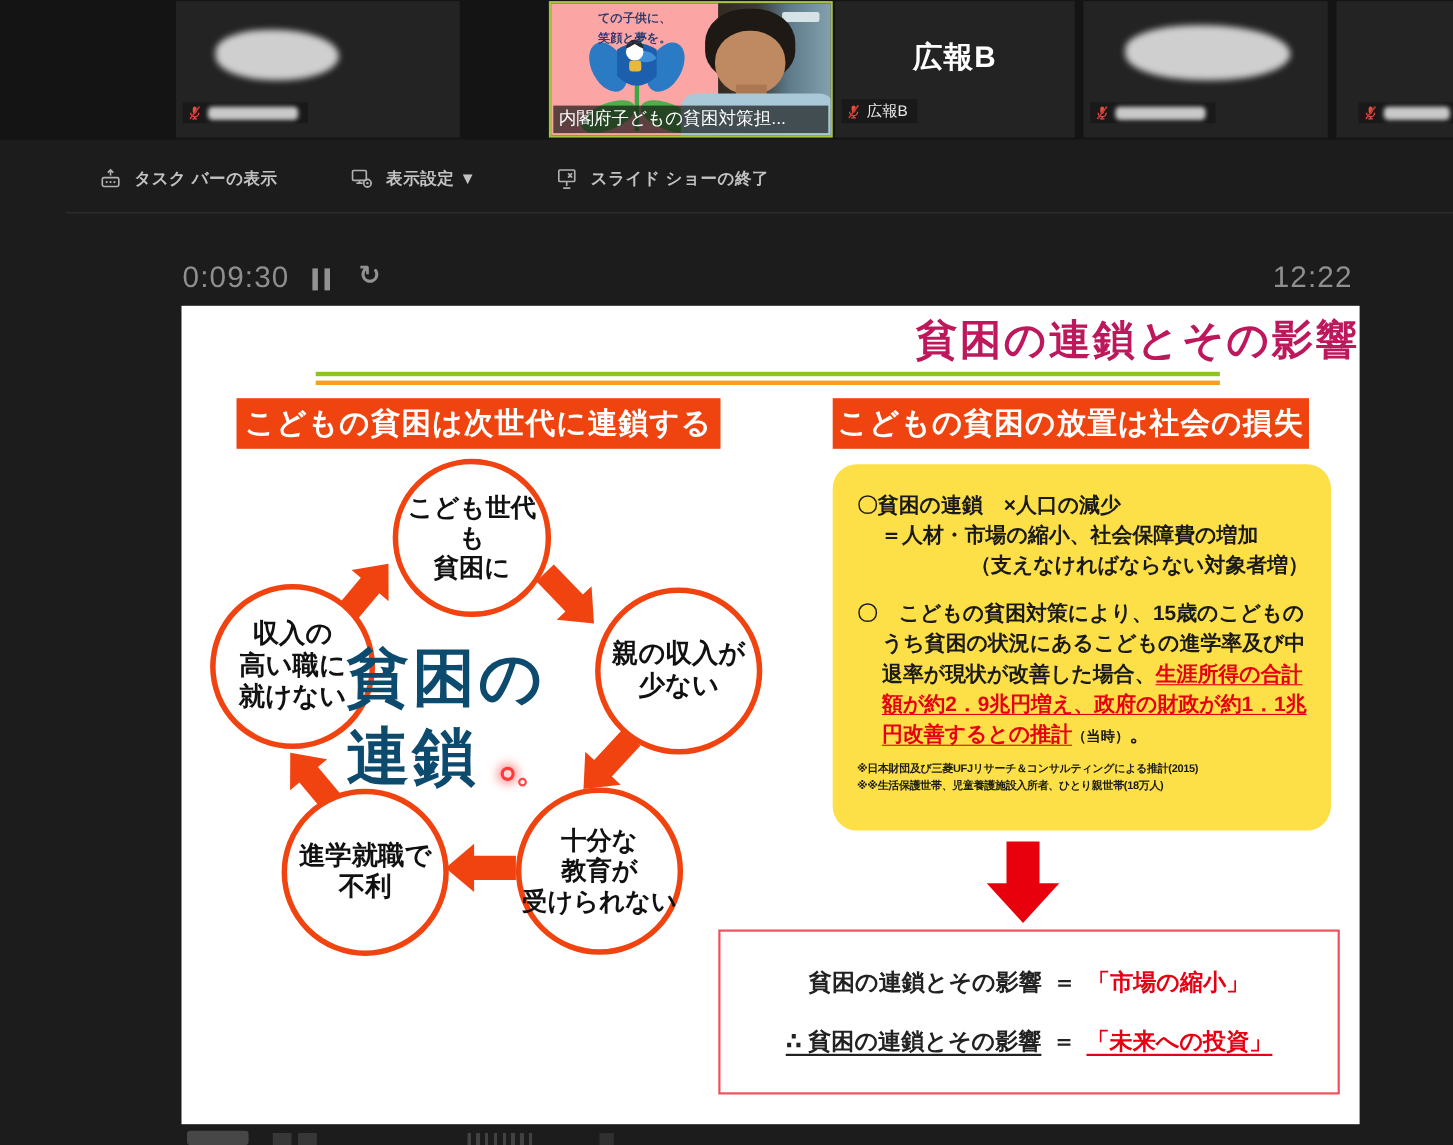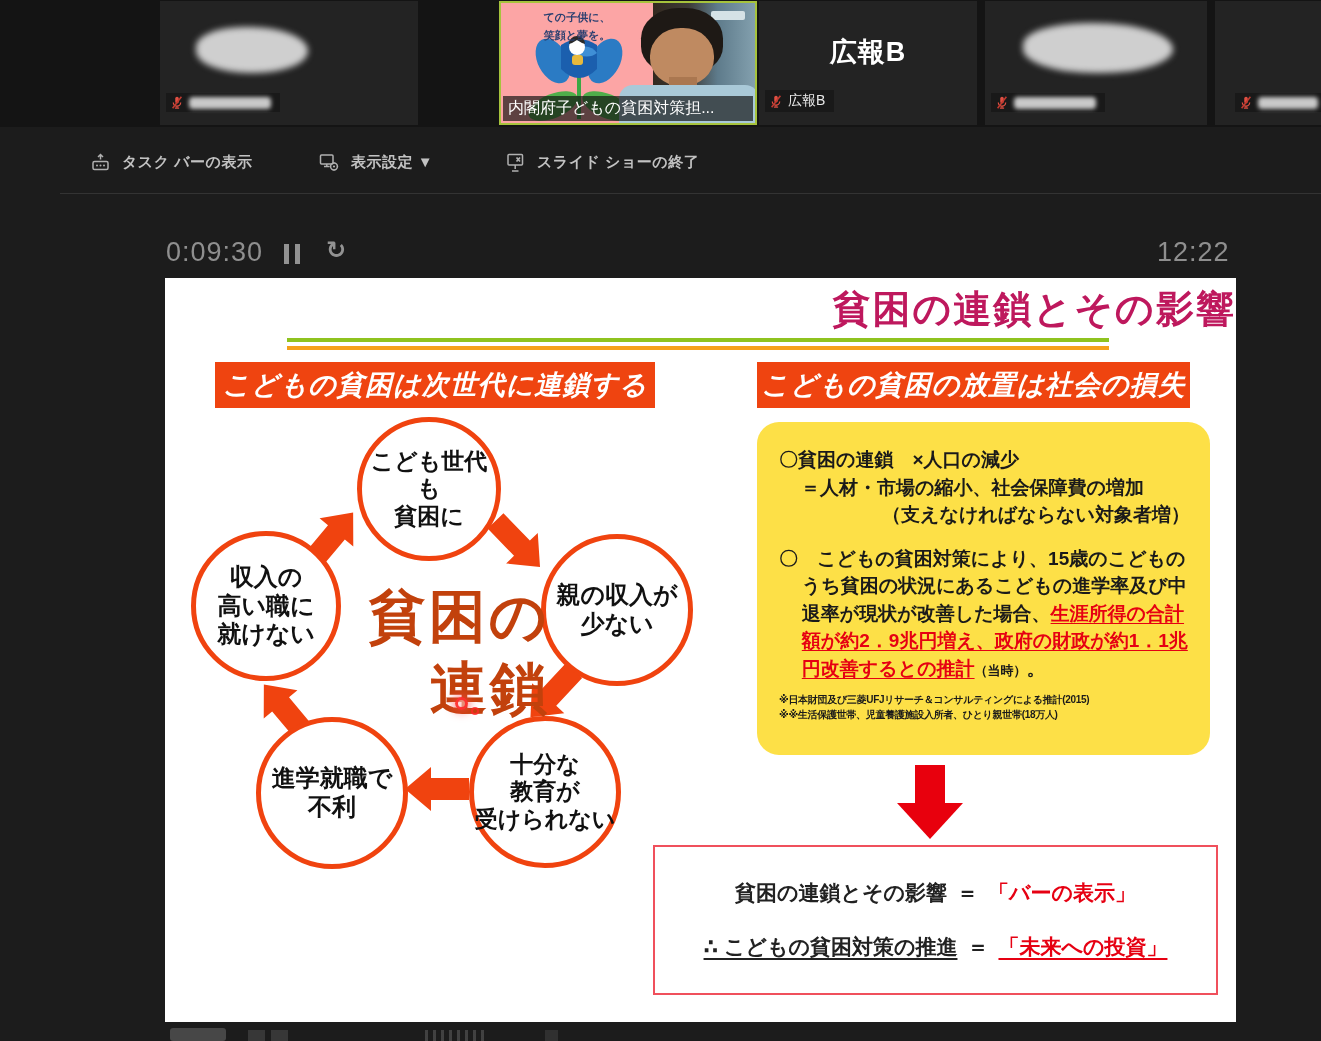--- a/index.html
+++ b/index.html
@@ -68,40 +68,40 @@
   .slide-title {
     position:absolute; left:0; top:6px; width:100%; text-align:right;
     font-size:38px; font-weight:bold; color:#be185d; letter-spacing:2px;
   }
   .rule { position:absolute; left:122px; width:822px; height:4px; }
   .rule-green { top:60px; background:#8fc31f; }
   .rule-orange { top:68px; background:#f5a11b; }
   .banner {
     position:absolute; top:84px; height:46px; background:#ef4410; color:#fff;
     font-weight:bold; font-size:27px; display:flex; align-items:center; justify-content:center;
-    letter-spacing:1px; white-space:nowrap;font-style:italic;
+    letter-spacing:1px; white-space:nowrap;
   }
   .banner-left { left:50px; width:440px; }
   .banner-right { left:592px; width:433px; }
 
   
   .cycle-arrows { position:absolute; left:0; top:0; pointer-events:none; }
   .circle {
     position:absolute; border:5px solid #f0430f; border-radius:50%; background:#fff;
     display:flex; align-items:center; justify-content:center; text-align:center;
     font-weight:bold; color:#111; white-space:pre-line; line-height:1.2;
   }
   .c-top    { left:192px; top:139px; width:144px; height:144px; font-size:23px; }
   .c-right  { left:376px; top:256px; width:152px; height:152px; font-size:24px; }
   .c-bright { left:304px; top:438px; width:152px; height:152px; font-size:23px; }
   .c-bleft  { left:91px;  top:439px; width:152px; height:152px; font-size:24px; }
   .c-left   { left:26px;  top:253px; width:150px; height:150px; font-size:24px; }
   .cycle-center {
-    position:absolute; left:150px; top:302px; width:235px; text-align:right;
-    color:#c2410c; font-size:57px; font-weight:bold; line-height:1.27;
+    position:absolute; left:150px; top:302px; width:235px; text-align:left;
+    color:#0c4a6e; font-size:57px; font-weight:bold; line-height:1.27;
     white-space:pre-line; letter-spacing:3px;
   }
   .laser-a { position:absolute; left:290px; top:419px; width:13px; height:13px;
     border:3px solid rgba(255,40,40,.9); border-radius:50%;
     box-shadow:0 0 9px 3px rgba(255,70,70,.55); background:rgba(255,190,190,.6); }
   .laser-b { position:absolute; left:306px; top:429px; width:8px; height:8px;
     border:2px solid rgba(255,40,40,.85); border-radius:50%; }
 
   
   .info-box {
@@ -333,22 +333,22 @@
       <div class="footnotes">
         <div>※日本財団及び三菱UFJリサーチ＆コンサルティングによる推計(2015)</div>
         <div>※※生活保護世帯、児童養護施設入所者、ひとり親世帯(18万人)</div>
       </div>
     </div>
 
     <div class="down-arrow-stem"></div>
     <div class="down-arrow-head"></div>
 
     <div class="conclusion">
-      <div class="cl-row"><span class="cl-black">貧困の連鎖とその影響</span><span class="cl-eq">＝</span><span class="cl-red">「バーの表示」</span></div>
-      <div class="cl-row"><span class="cl-black u">∴ こどもの貧困対策の推進</span><span class="cl-eq">＝</span><span class="cl-red u">「未来への投資」</span></div>
+      <div class="cl-row"><span class="cl-black">貧困の連鎖とその影響</span><span class="cl-eq">＝</span><span class="cl-red">「市場の縮小」</span></div>
+      <div class="cl-row"><span class="cl-black u">∴ 貧困の連鎖とその影響</span><span class="cl-eq">＝</span><span class="cl-red u">「未来への投資」</span></div>
     </div>
   </div>
 
   <div class="bit bit-1"></div>
   <div class="bit bit-2"></div>
   <div class="bit bit-3"></div>
   <div class="bit bit-4"></div>
   <div class="bit bit-5"></div>
 
 </div>

